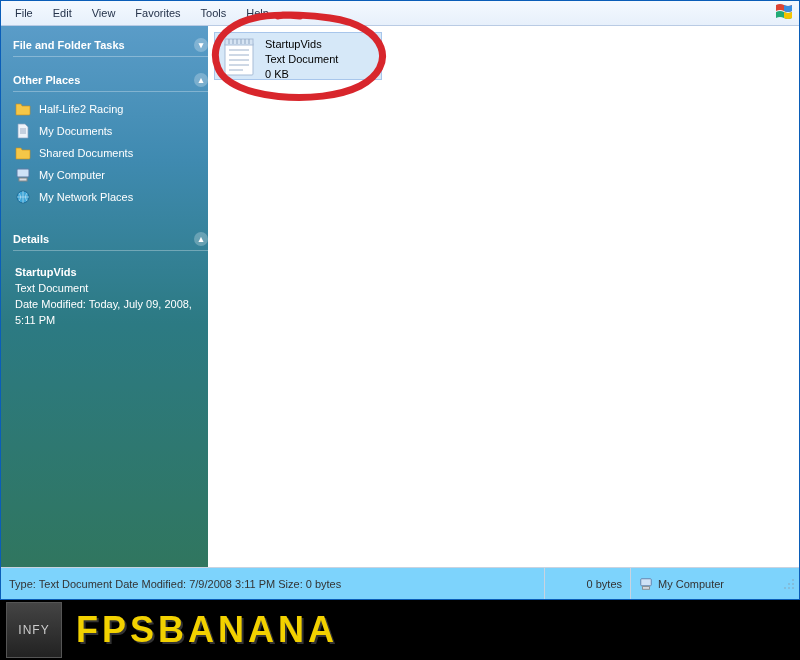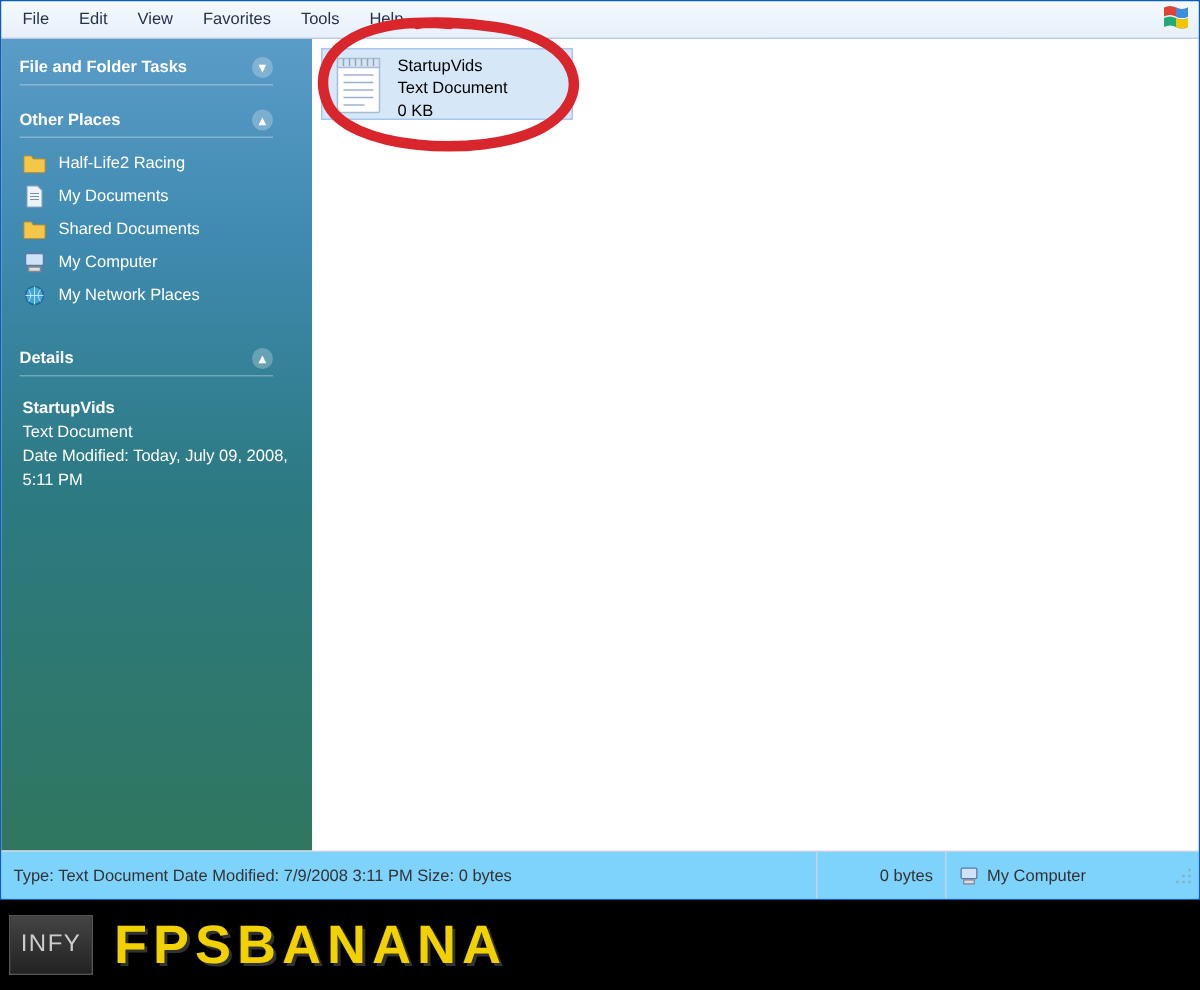--- a/index.html
+++ b/index.html
@@ -43,21 +43,21 @@
 
   
   .body { flex:1; display:flex; min-height:0; }
 
   
   .sidebar {
     width:207px; color:#fff; font-size:11px;
     background: linear-gradient(to bottom,#5a9cc8 0%, #3f8ab0 25%, #2c7a83 55%, #30765f 100%);
     padding:6px 0; overflow:hidden;
   }
-  .sb-section { padding:6px 26px 4px 12px; }
+  .sb-section { padding:6px 0 4px 12px; }
   .sb-header {
     font-weight:bold; font-size:11px; display:flex; justify-content:space-between;
     align-items:center; padding-bottom:4px; border-bottom:1px solid rgba(255,255,255,.3);
     margin-bottom:6px; cursor:default;
   }
   .sb-header .chev { width:14px; height:14px; border-radius:50%;
     background:rgba(255,255,255,.25); display:flex; align-items:center; justify-content:center;
     font-size:9px; }
   .sb-list { list-style:none; }
   .sb-list li { display:flex; align-items:center; gap:8px; padding:3px 2px; cursor:default; }
@@ -90,23 +90,23 @@
     display:flex; align-items:center; gap:5px; }
   .sb-cell.flex { flex:1; }
   .sb-grip { width:16px; height:16px; margin-left:auto; margin-right:2px; opacity:.5; }
 
   
   .footer {
     width:800px; height:60px; background:#000; display:flex; align-items:center;
     gap:14px; padding:8px 6px;
   }
   .footer .infy {
-    width:56px; height:40px; background:linear-gradient(to bottom,#444,#222);
+    width:56px; height:56px; background:linear-gradient(to bottom,#444,#222);
     border:1px solid #555; display:flex; align-items:center; justify-content:center;
-    color:#ccc; font-size:16px; letter-spacing:1px; font-family:Verdana,sans-serif;
+    color:#ccc; font-size:12px; letter-spacing:1px; font-family:Verdana,sans-serif;
   }
   .footer .fps {
     color:#f2d100; font-family: "Arial Black", Impact, sans-serif;
     font-size:36px; font-weight:900; letter-spacing:4px;
     text-shadow:2px 2px 0 #333;
   }
 
   
 </style>
 </head>

